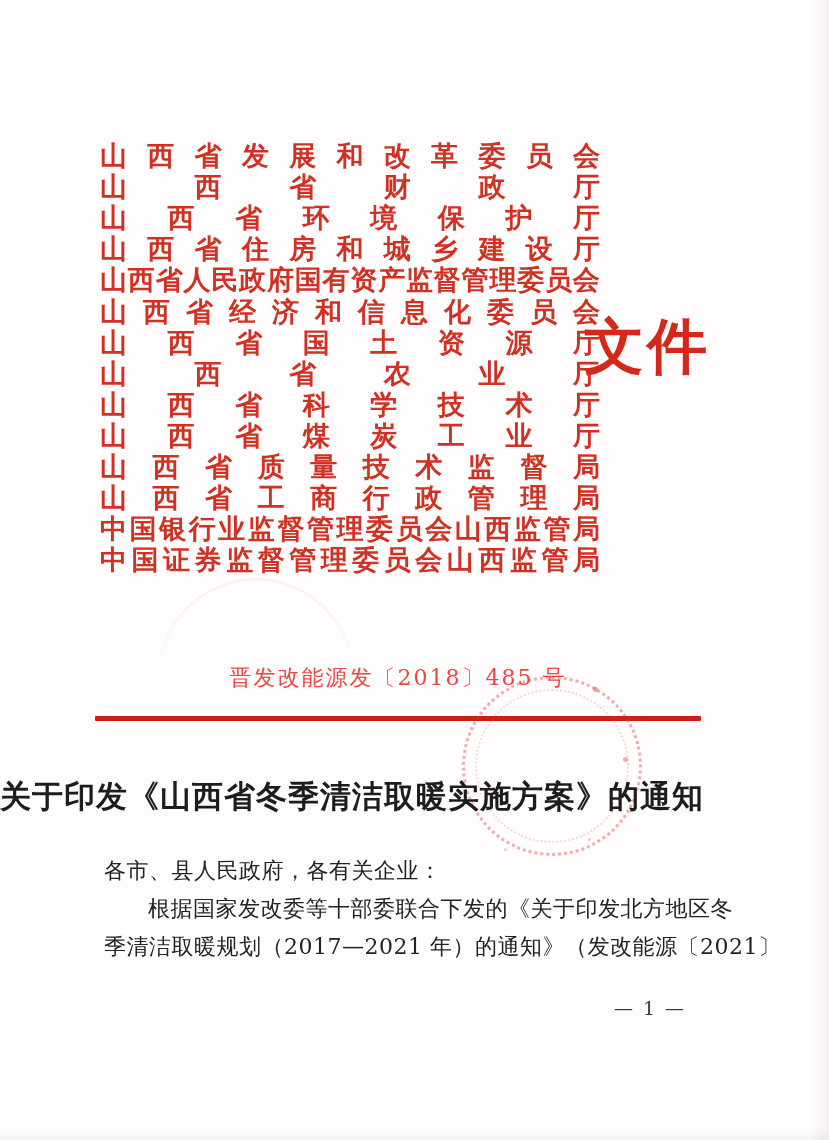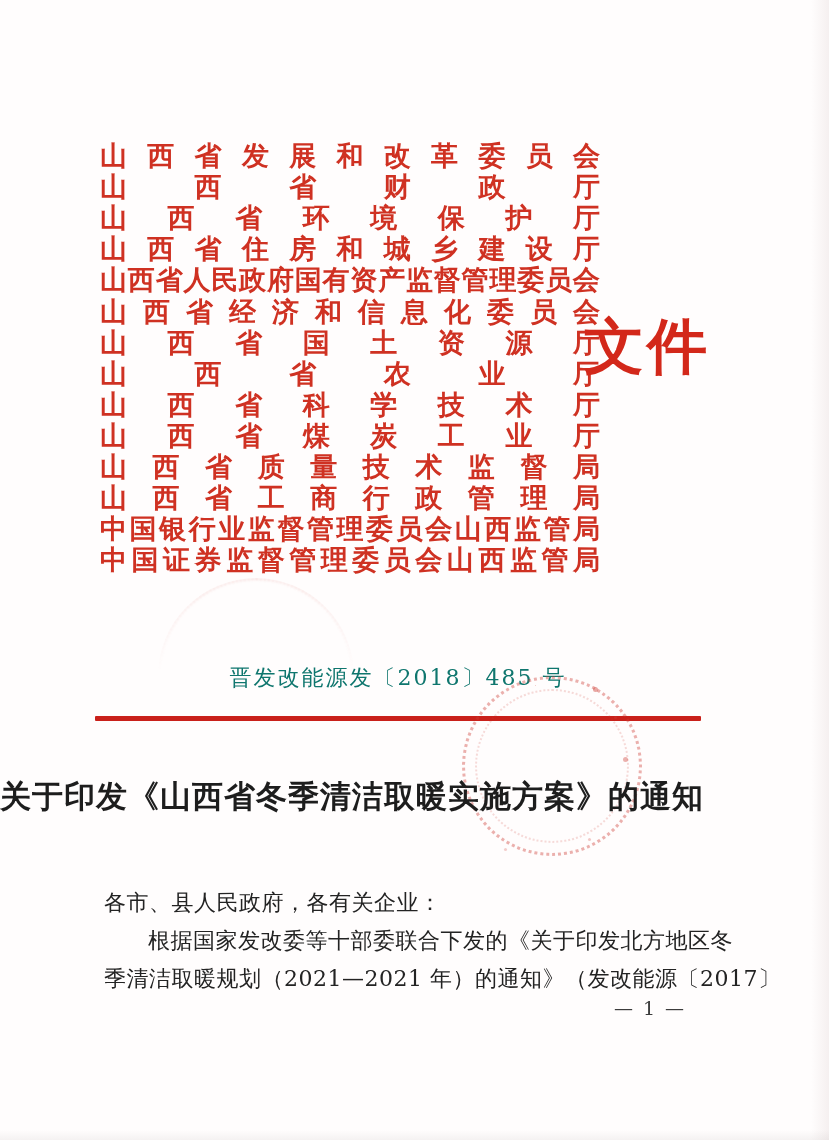--- a/index.html
+++ b/index.html
@@ -35,21 +35,21 @@
   .file-label{
     position:absolute;left:584px;top:316px;
     font-size:60px;font-weight:bold;color:#d3281a;
     letter-spacing:3px;line-height:1;white-space:nowrap;
   }
 
   
   .doc-number{
     position:absolute;top:663px;left:0;width:796px;
     text-align:center;
-    font-size:22px;color:#0f766e;letter-spacing:2px;
+    font-size:22px;color:#ef4444;letter-spacing:2px;
     font-family:"DejaVu Serif","Liberation Serif",serif;
   }
 
   
   .red-rule{
     position:absolute;left:95px;top:716px;width:606px;height:5px;
     background:var(--rule-red);
     border-radius:1px;
   }
 
@@ -59,21 +59,20 @@
     text-align:left;
     font-size:31px;font-weight:bold;color:#1d1d1d;
     letter-spacing:1px;white-space:nowrap;
   }
 
   
   .body-text{
     position:absolute;left:104px;top:852px;width:614px;
     font-size:22px;line-height:38px;color:var(--text-black);
     letter-spacing:0.5px;
-    margin-top:32px;
   }
   .body-text .line{white-space:nowrap;}
   .body-text .indent{text-indent:44px;font-family:Liberation Serif, serif;}
 
   
   .page-number{
     position:absolute;top:997px;left:600px;width:100px;
     text-align:center;font-size:19px;color:#3c3c3c;
     letter-spacing:2px;white-space:nowrap;
   }
@@ -316,21 +315,21 @@
   <div class="red-rule"></div>
 
   <div class="seal seal-large"></div>
 
   <div class="doc-title">关于印发《山西省冬季清洁取暖实施方案》的通知</div>
 
   <div class="body-text">
     <div class="line">各市、县人民政府，各有关企业：</div>
     <div id="paragraph">
         <div class="line indent">根据国家发改委等十部委联合下发的《关于印发北方地区冬</div>
-        <div class="line">季清洁取暖规划（2021—2021 年）的通知》（发改能源〔2017〕</div>
+        <div class="line">季清洁取暖规划（2017—2021 年）的通知》（发改能源〔2021〕</div>
       </div>
   </div>
 
   <div class="page-number">— 1 —</div>
 
   <div class="scan-edge-right"></div>
   <div class="scan-edge-bottom"></div>
 </div>
 
 </body></html>

